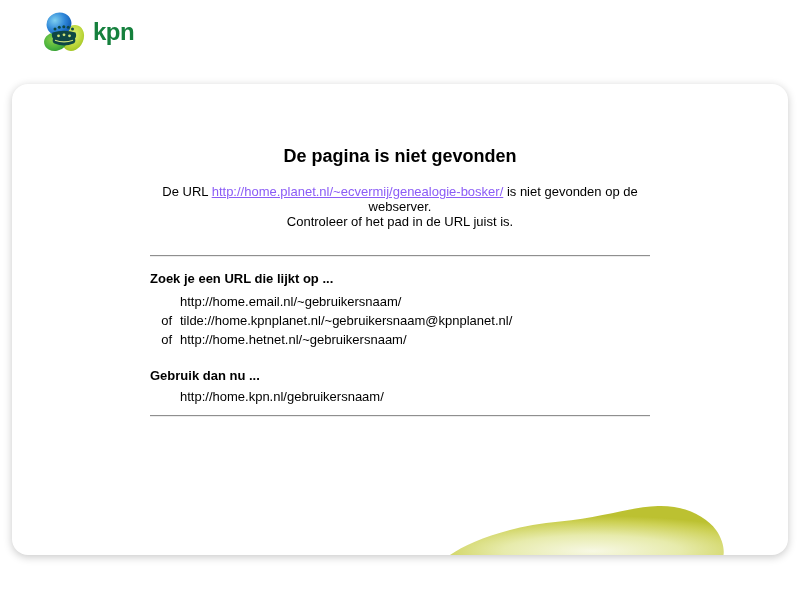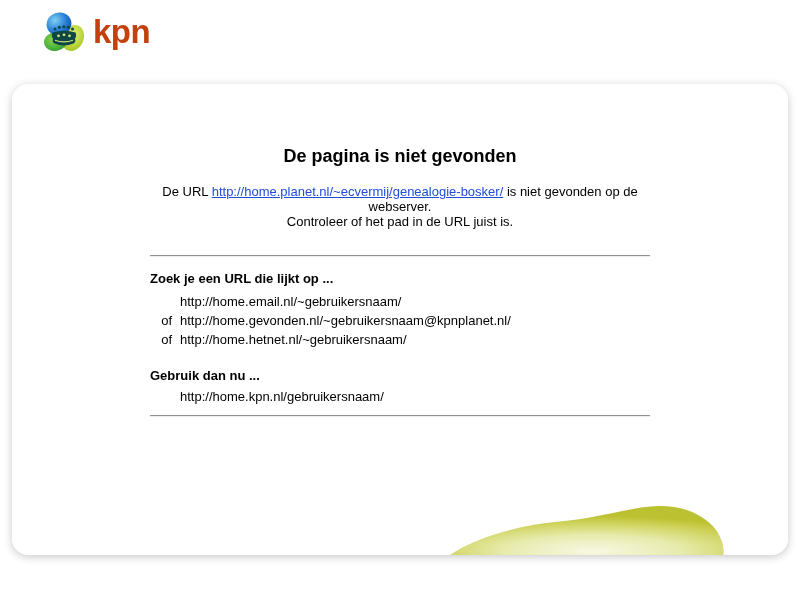--- a/index.html
+++ b/index.html
@@ -12,39 +12,39 @@
     color:#000;
   }
   
   .logo {
     position:absolute; left:42px; top:11px;
     display:flex; align-items:center; gap:7px;
     text-decoration:none;
   }
   .logo-icon { width:44px; height:45px; display:block; }
   .logo-text {
-    font-size:33px; font-weight:bold; color:#c2410c;
+    font-size:24px; font-weight:bold; color:#15803d;
     letter-spacing:-0.5px; line-height:1; padding-bottom:4px;
   }
   
   .card {
     position:absolute; left:12px; top:84px;
     width:776px; height:471px;
     background:#ffffff;
     border-radius:16px;
     box-shadow:0 2px 8px rgba(0,0,0,0.22);
     overflow:hidden;
   }
   .content { width:500px; margin:0 auto; font-size:13px; line-height:15px; }
   .page-title {
     margin-top:62px; text-align:center;
     font-size:18px; font-weight:bold; line-height:21px;
   }
   .intro { margin-top:17px; text-align:center; line-height:15px; }
-  .intro a { color:#1d4ed8; text-decoration:underline; cursor:pointer; }
+  .intro a { color:#8b5cf6; text-decoration:underline; cursor:pointer; }
   .rule {
     border:none; height:0;
     border-top:1px solid #8f8f8f;
     border-bottom:1px solid #ececec;
   }
   .rule-top { margin-top:26px; }
   .rule-bottom { margin-top:9px; }
   .sec-heading { font-weight:bold; line-height:14px; }
   .zoek-heading { margin-top:15px; }
   .gebruik-heading { margin-top:20px; }
@@ -117,21 +117,21 @@
 
     <div class="sec-heading zoek-heading">Zoek je een URL die lijkt op ...</div>
 
     <div class="rows">
       <div class="row">
         <span class="of"></span>
         <span class="url">http://home.email.nl/~gebruikersnaam/</span>
       </div>
       <div class="row">
         <span class="of">of</span>
-        <span class="url">http://home.gevonden.nl/~gebruikersnaam@kpnplanet.nl/</span>
+        <span class="url">tilde://home.kpnplanet.nl/~gebruikersnaam@kpnplanet.nl/</span>
       </div>
       <div class="row">
         <span class="of">of</span>
         <span class="url">http://home.hetnet.nl/~gebruikersnaam/</span>
       </div>
     </div>
 
     <div class="sec-heading gebruik-heading">Gebruik dan nu ...</div>
 
     <div class="row kpn-row">

